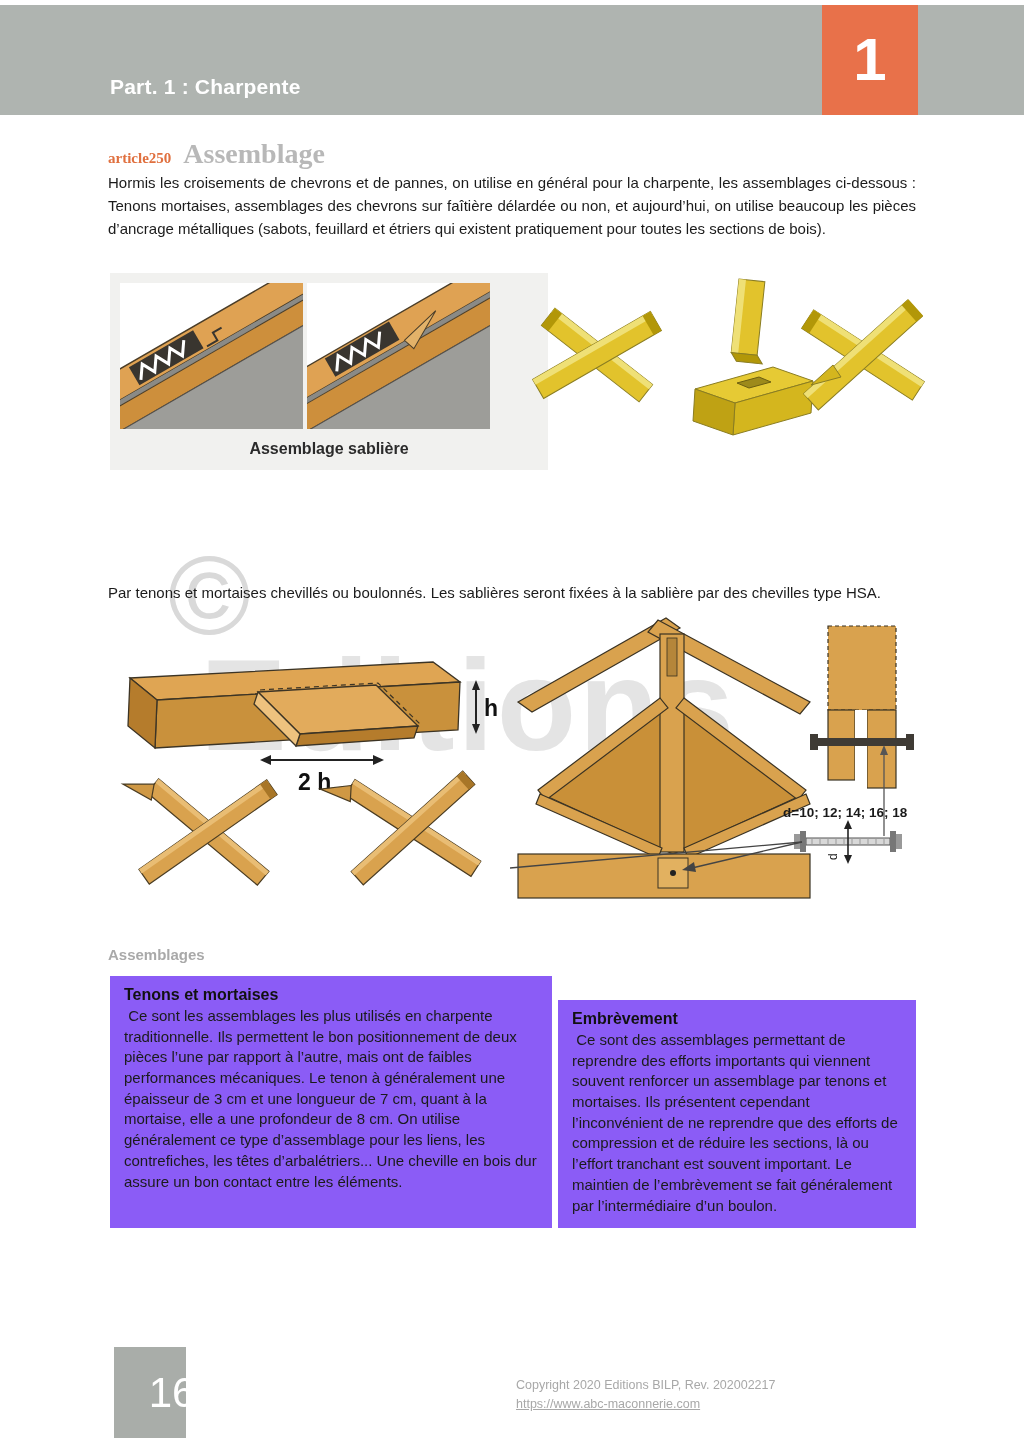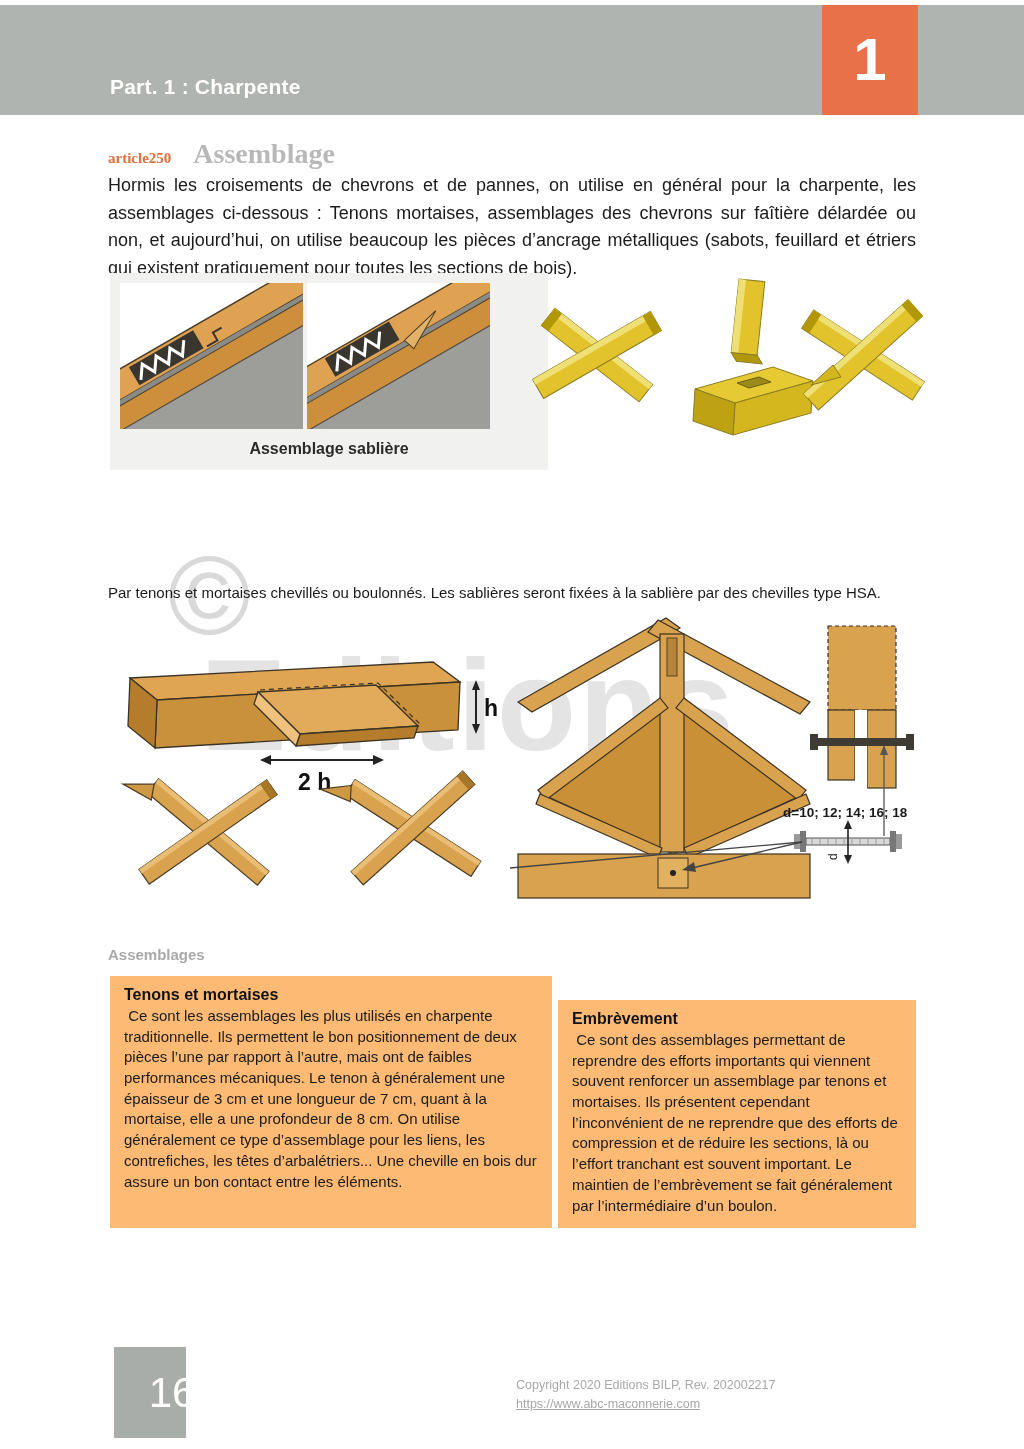--- a/index.html
+++ b/index.html
@@ -12,40 +12,40 @@
                display:flex;align-items:center;justify-content:center;}
   .chapter-num{font-size:60px;font-weight:bold;color:#ffffff;line-height:1;}
   
   .wm{position:absolute;z-index:0;color:#e4e4e4;font-weight:bold;line-height:1;user-select:none;}
   .wm-c{left:168px;top:540px;font-size:112px;color:#d9d9d9;font-weight:normal;}
   .wm-1{left:200px;top:640px;font-size:130px;letter-spacing:3px;}
   .wm-2{left:200px;top:768px;font-size:130px;letter-spacing:3px;}
   
   .article-head{position:absolute;left:108px;top:138px;display:flex;align-items:baseline;z-index:2;font-family:Liberation Serif, serif;}
   .article-tag{font-size:15px;font-weight:bold;color:#e0703f;}
-  .article-title{font-size:28px;font-weight:bold;color:#b8b8b8;margin-left:22px;}
-  .intro{position:absolute;left:108px;top:172px;width:808px;font-size:18px;line-height:1.53;
+  .article-title{font-size:28px;font-weight:bold;color:#b8b8b8;margin-left:12px;}
+  .intro{position:absolute;left:108px;top:172px;width:808px;font-size:15px;line-height:1.53;
          text-align:justify;z-index:2;}
   
   .fig1-box{position:absolute;left:110px;top:273px;width:438px;height:197px;background:#f1f1ef;z-index:2;}
   .fig1-thumbs{position:absolute;left:10px;top:10px;display:flex;gap:4px;}
   .fig1-caption{position:absolute;left:0;right:0;bottom:12px;text-align:center;
                 font-size:16px;font-weight:bold;color:#2b2b2b;}
   .fig1-right{position:absolute;left:525px;top:273px;z-index:2;}
   
   .sec-head{position:absolute;left:108px;font-size:15px;font-weight:bold;color:#a9a9a9;z-index:2;}
   .sec-coupe-head{top:540px;}
   .sec-coupe-body{position:absolute;left:108px;top:584px;width:808px;font-size:15px;z-index:2;}
   .sec-asm-head{top:946px;}
   
   .draw-left{position:absolute;left:108px;top:600px;z-index:1;}
   .draw-right{position:absolute;left:510px;top:598px;z-index:1;}
   
   .boxes{position:absolute;left:110px;top:976px;width:806px;display:flex;gap:6px;align-items:stretch;z-index:2;}
-  .tbox{background:#fdba74;padding:10px 14px 12px 14px;box-sizing:border-box;}
+  .tbox{background:#8b5cf6;padding:10px 14px 12px 14px;box-sizing:border-box;}
   .tbox1{width:442px;}
   .tbox2{width:358px;margin-top:24px;}
   .tbox-title{font-size:16px;font-weight:bold;color:#111;margin-bottom:2px;}
   .tbox-body{font-size:15px;line-height:1.38;color:#1b1b1b;white-space:pre-wrap;}
   
   .page-num-box{position:absolute;left:114px;top:1347px;width:72px;height:91px;background:#a9ada9;
                 display:flex;align-items:center;justify-content:center;}
   .page-num{font-size:42px;color:#ffffff;line-height:1;margin-left:44px;}
   .copyright{position:absolute;left:516px;top:1376px;width:400px;
              font-size:12.5px;line-height:1.5;color:#a8a8a8;}

